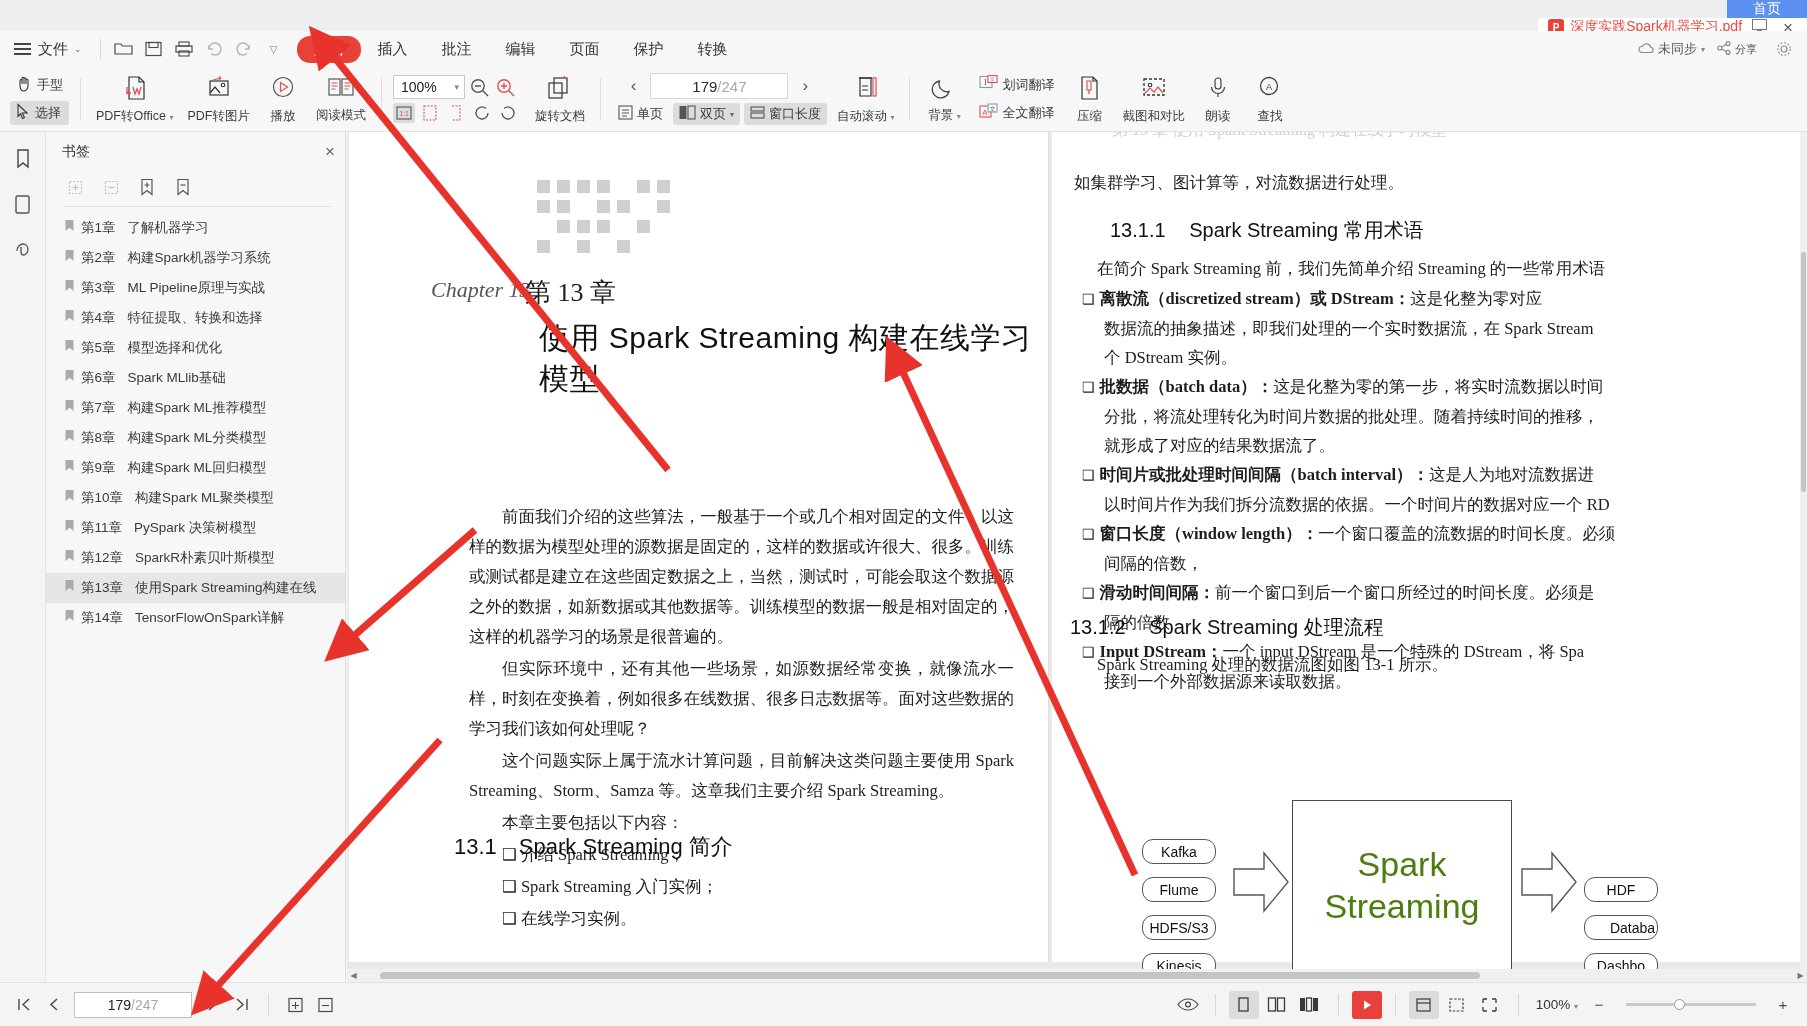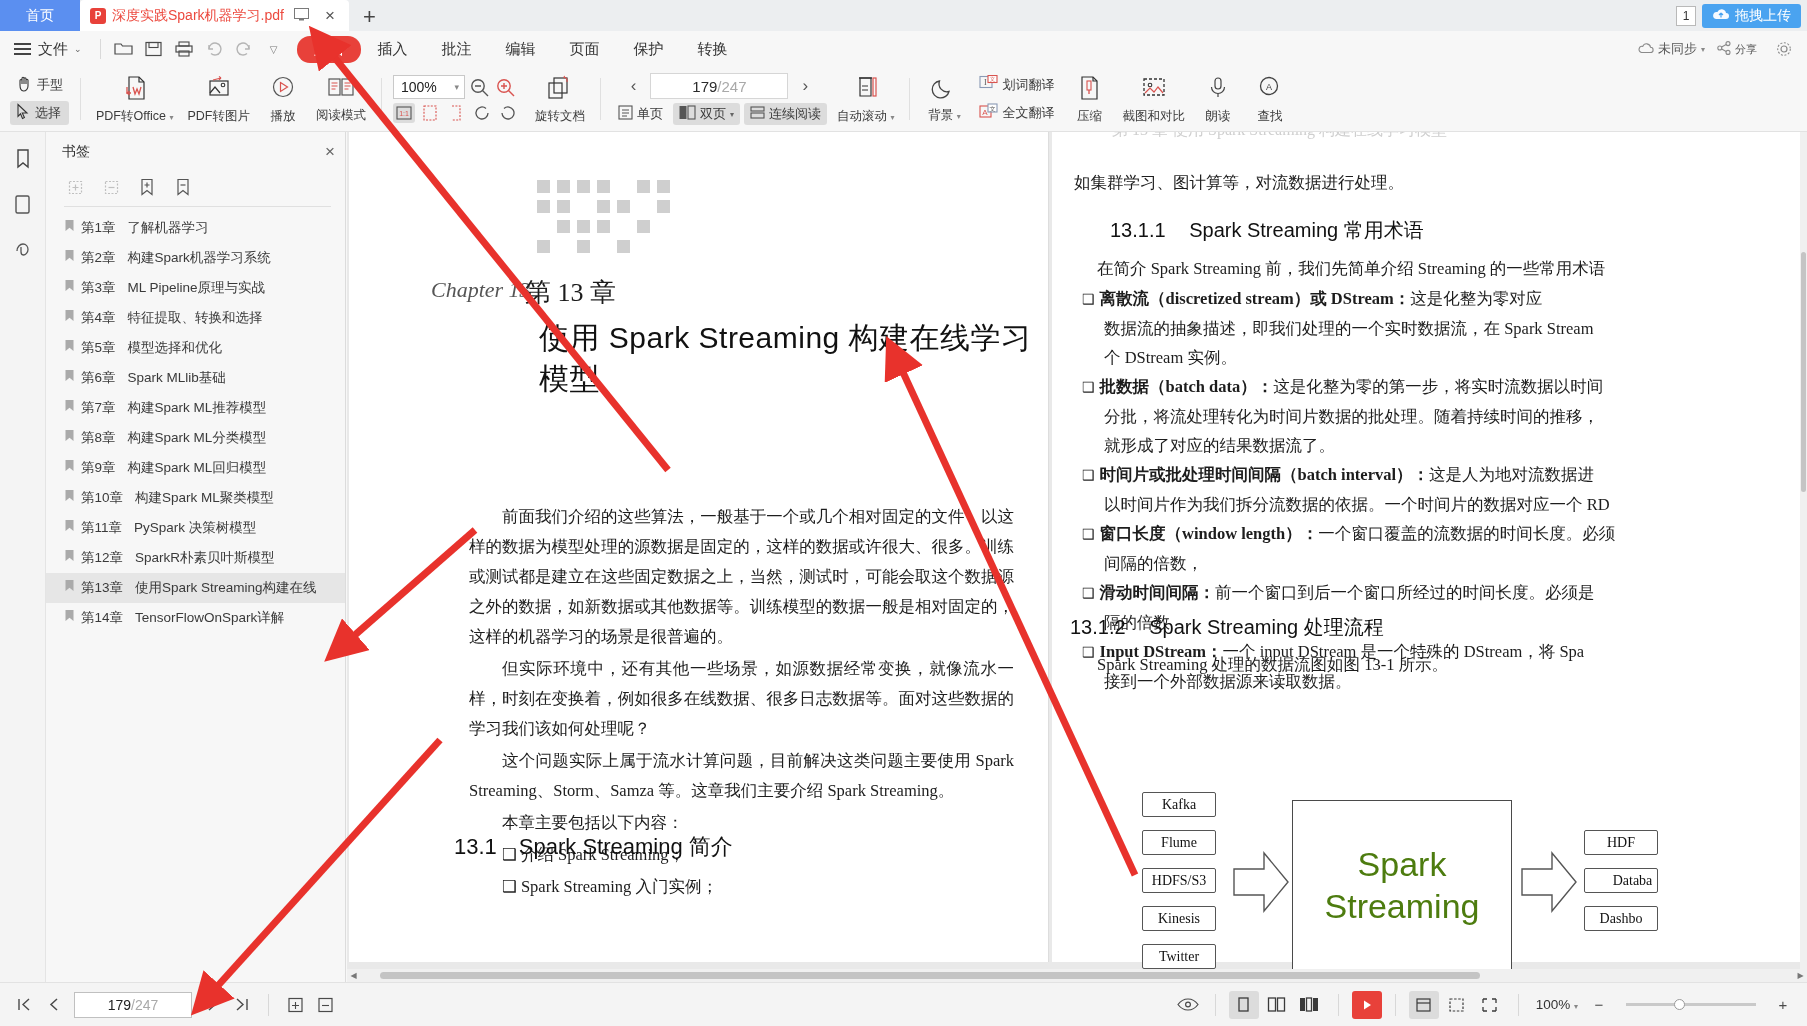--- a/index.html
+++ b/index.html
@@ -9,21 +9,21 @@
     overflow: hidden;
     font-family: "Liberation Sans", "DejaVu Sans", sans-serif;
     background: #ffffff;
     -webkit-font-smoothing: antialiased;
   }
   #app { position: relative; width: 1807px; height: 1026px; background:#f7f7f7; }
 
   
   .tabbar {
     position: absolute; top:0; left:0; width:1807px; height:31px;
-    background:#eceef0; display:flex; align-items:flex-end;
+    background:#eceef0; display:flex; align-items:flex-end;flex-direction:column;
   }
   .tab-home {
     width:80px; height:31px; background:#5b8ff0; color:#fff;
     display:flex; align-items:center; justify-content:center;
     font-size:14px; cursor:pointer;
   }
   .tab-doc {
     height:31px; background:#ffffff; display:flex; align-items:center;
     padding:0 8px 0 10px; gap:6px; min-width:265px;
     border-top-left-radius:4px; border-top-right-radius:4px;
@@ -177,24 +177,24 @@
   
   .rp { position:absolute; font-family:"Liberation Serif", serif; color:#1d1d1d; }
   .rp-header { top:-10px; left:60px; font-size:16px; color:#3a3a3a; }
   .rp-lead { top:38px; left:22px; font-size:16.5px; }
   .rp-h3 { font-family:"Liberation Sans", sans-serif; font-size:20px; color:#111; }
   .rp-p { font-size:16.5px; line-height:29px; }
   .sq { font-size:14px; margin-right:5px; }
 
   .diagram { position:absolute; left:40px; top:660px; width:700px; height:200px; }
   .dbox {
-    position:absolute; border:1.2px solid #555; border-radius:2px;
-    background:#fff; font-family:Liberation Serif, serif; font-size:14px;
+    position:absolute; border:1.2px solid #555; border-radius:11px;
+    background:#fff; font-family:Liberation Sans, sans-serif; font-size:14px;
     color:#111; display:flex; align-items:center; justify-content:center;
-    width:74px; height:25px;
+    width:74px; height:25px;margin-top:47px;
   }
   .dcenter {
     position:absolute; border:1.4px solid #4a4a4a; background:#fff;
     width:220px; height:170px; left:200px; top:8px;
     display:flex; flex-direction:column; align-items:center; justify-content:center;
     font-family:"Liberation Sans", sans-serif; font-size:34px; color:#4d7c0f; line-height:42px;
   }
 
   
   .statusbar {
@@ -516,21 +516,21 @@
           <span>双页</span>
           <span style="font-size:8px;color:#666;">▾</span>
         </div>
         <div class="mini-btn sel">
           <span>
             <svg width="15" height="15" viewBox="0 0 15 15">
                 <rect x="1" y="2" width="13" height="4" fill="none" stroke="#555" stroke-width="1.1"></rect>
                 <rect x="1" y="8" width="13" height="5" fill="none" stroke="#555" stroke-width="1.1"></rect>
               </svg>
           </span>
-          <span>连续阅读</span>
+          <span>窗口长度</span>
         </div>
       </div>
     </div>
 
     <div class="rb-item">
       <span>
         <svg width="28" height="28" viewBox="0 0 28 28">
             <path d="M8 4h11v18H8z" fill="none" stroke="#333" stroke-width="1.2"></path>
             <path d="M7 4h13" stroke="#333" stroke-width="1.4"></path>
             <path d="M10 12h6M10 16h6" stroke="#333" stroke-width="1.1"></path>
@@ -800,20 +800,21 @@
       <div class="chapter-label">第 13 章</div>
       <div class="chapter-title">使用 Spark Streaming 构建在线学习模型</div>
 
       <div class="body-text">
         <p>前面我们介绍的这些算法，一般基于一个或几个相对固定的文件，以这样的数据为模型处理的源数据是固定的，这样的数据或许很大、很多。训练或测试都是建立在这些固定数据之上，当然，测试时，可能会取这个数据源之外的数据，如新数据或其他数据等。训练模型的数据一般是相对固定的，这样的机器学习的场景是很普遍的。</p>
         <p>但实际环境中，还有其他一些场景，如源数据经常变换，就像流水一样，时刻在变换着，例如很多在线数据、很多日志数据等。面对这些数据的学习我们该如何处理呢？</p>
         <p>这个问题实际上属于流水计算问题，目前解决这类问题主要使用 Spark Streaming、Storm、Samza 等。这章我们主要介绍 Spark Streaming。</p>
         <p>本章主要包括以下内容：</p>
         <p class="bullet-li">❑ <span>介绍 Spark Streaming；</span></p>
         <p class="bullet-li">❑ <span>Spark Streaming 入门实例；</span></p>
+        <p class="bullet-li">❑ <span>在线学习实例。</span></p>
       </div>
 
       <div class="sec-head" style="top:700px;">
         <span class="n">13.1</span><span>Spark Streaming 简介</span>
       </div>
     </div>
 
     <div class="page page-right">
       <div class="rp rp-header" style="left:60px; top:-12px; color:#cfcfcf;">第 13 章    使用 Spark Streaming 构建在线学习模型</div>
       <div class="rp rp-lead" style="left:22px; top:40px; width:700px;">如集群学习、图计算等，对流数据进行处理。</div>

